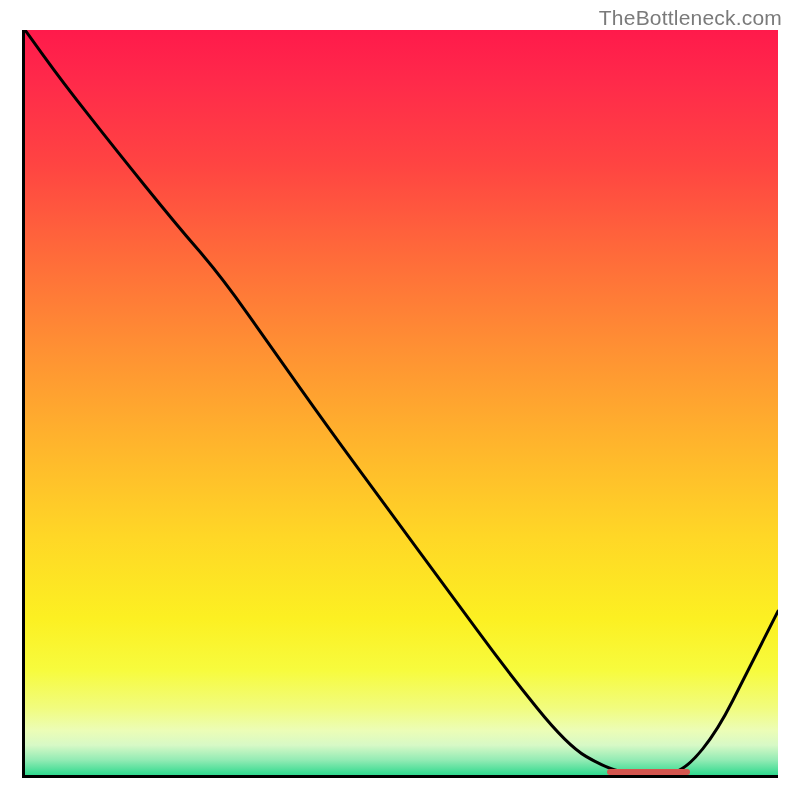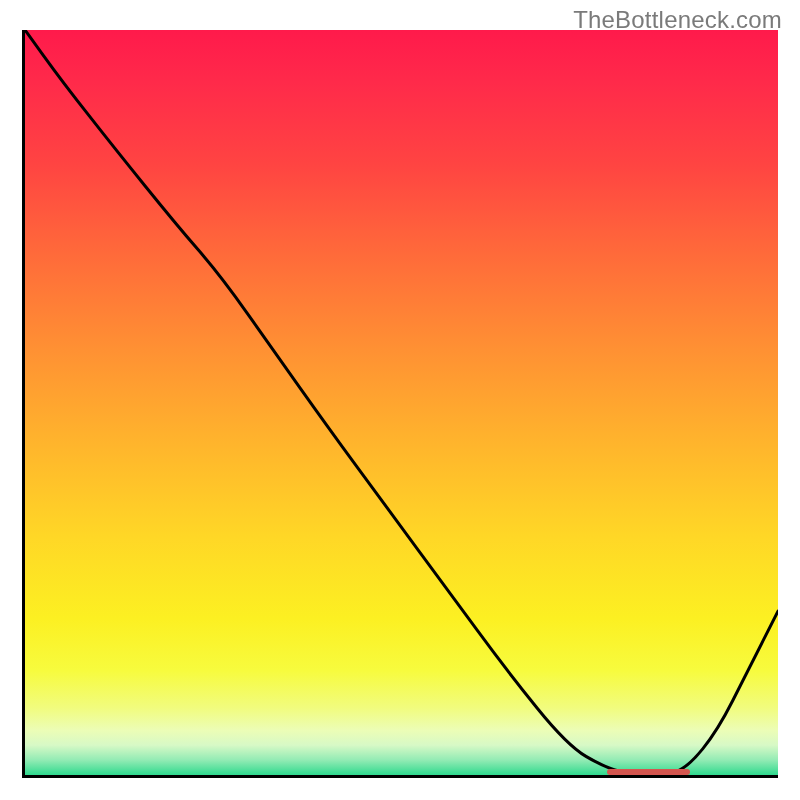--- a/index.html
+++ b/index.html
@@ -14,21 +14,21 @@
   .container {
     position: relative;
     width: 800px;
     height: 800px;
   }
   .watermark {
     position: absolute;
     top: 6px;
     right: 18px;
     color: #7a7a7a;
-    font-size: 24px;
+    font-size: 21px;
     font-weight: 500;
     letter-spacing: 0.2px;
     z-index: 30;
   }
   .plot-area {
     position: absolute;
     left: 22px;
     top: 30px;
     width: 756px;
     height: 748px;

